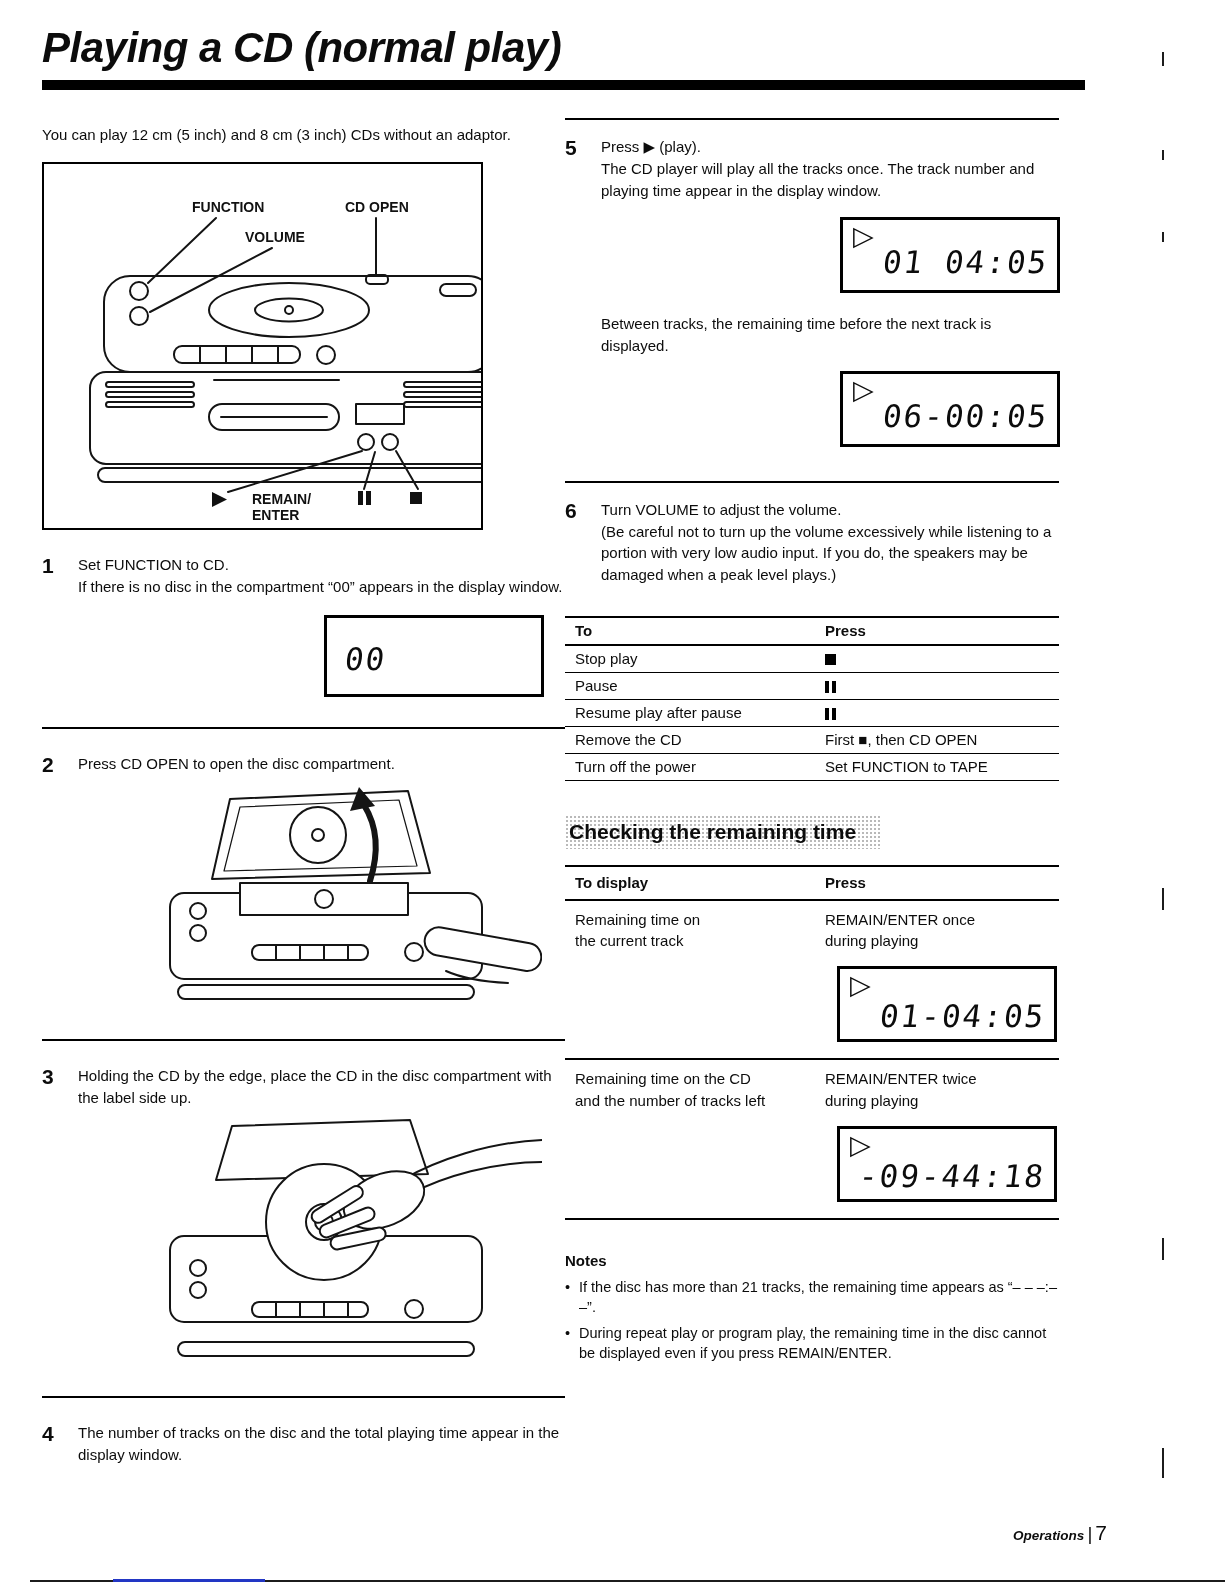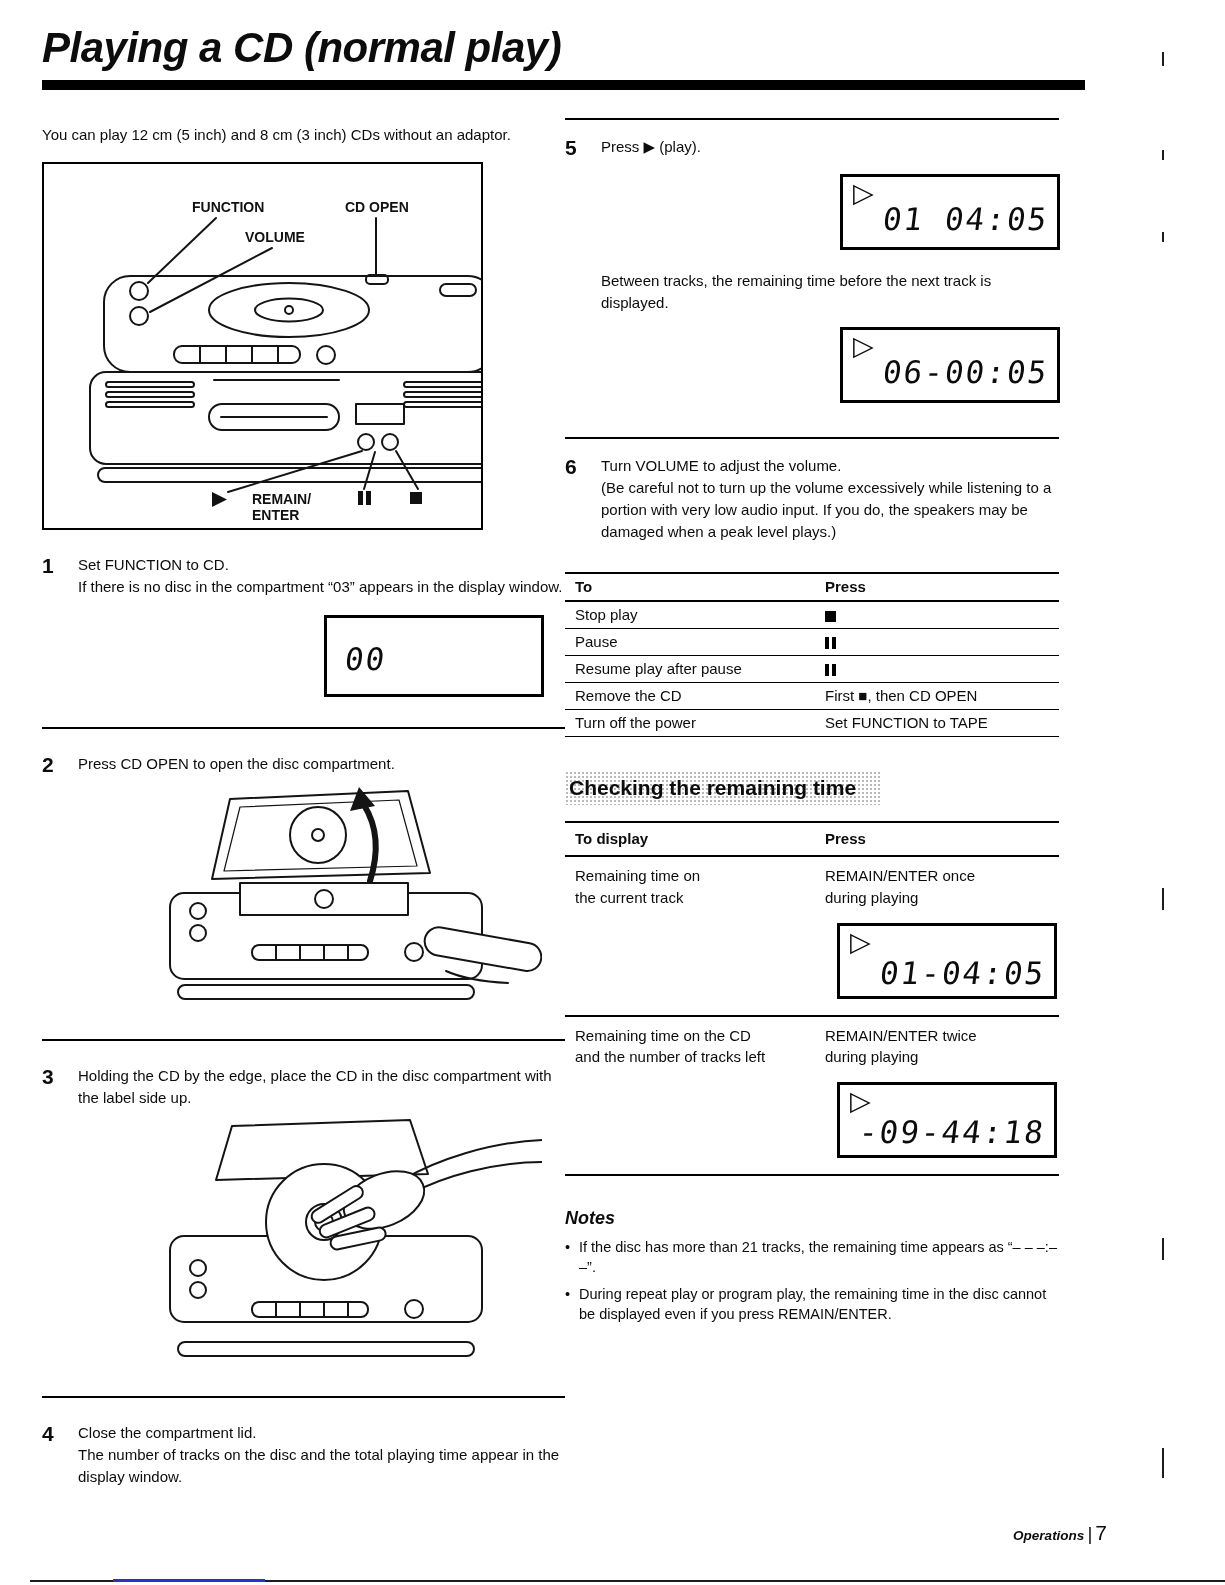--- a/index.html
+++ b/index.html
@@ -66,21 +66,21 @@
   }
   .table2 { margin-top:16px; border-top:2px solid #000; font-size:15px; }
   .table2 .thead { display:flex; font-weight:bold; padding:5px 0 5px 10px; border-bottom:2px solid #000; }
   .table2 .trow2 { display:flex; padding:8px 0 2px 10px; }
   .tc2-to { width:250px; flex:none; line-height:1.45; }
   .tc2-press { flex:1; line-height:1.45; }
   .row-div { height:2px; background:#000; }
 
   
   .notes { margin-top:30px; font-size:14.5px; line-height:1.4; width:494px; }
-  .notes-h { font-weight:bold; font-size:18px;font-style:italic; }
+  .notes-h { font-weight:bold; font-size:15px; }
   .note { display:flex; margin-top:6px; }
   .note .bullet { width:14px; flex:none; }
 
   
   .footer { position:absolute; right:118px; bottom:40px; display:flex; align-items:baseline; gap:3px; }
   .footer-section { font-weight:bold; font-style:italic; font-size:13.5px; }
   .footer-bar { font-size:19px; font-weight:300; }
   .footer-page { font-size:21px; }
 
   
@@ -163,21 +163,21 @@
             </g>
             <rect x="366" y="328" width="12" height="12"></rect>
           </g>
         </svg>
       </div>
 
       <div class="step">
         <div class="step-num">1</div>
         <div class="step-body">
           <p>Set FUNCTION to CD.</p>
-          <p>If there is no disc in the compartment “03” appears in the display window.</p>
+          <p>If there is no disc in the compartment “00” appears in the display window.</p>
           <div class="display no-play in-step1">
             <span class="digits">00</span>
           </div>
         </div>
       </div>
 
       <div class="rule"></div>
 
       <div class="step">
         <div class="step-num">2</div>
@@ -245,36 +245,36 @@
             </svg>
           </div>
         </div>
       </div>
 
       <div class="rule"></div>
 
       <div class="step">
         <div class="step-num">4</div>
         <div class="step-body">
-          <p>Close the compartment lid.</p>
           <p>The number of tracks on the disc and the total playing time appear in the display window.</p>
         </div>
       </div>
 
     </div>
 
     <div class="col-right">
 
       <div class="rule-top"></div>
 
       
       <div class="step" style="margin-top:10px;">
         <div class="step-num">5</div>
         <div class="step-body">
           <p>Press ▶ (play).</p>
+          <p>The CD player will play all the tracks once. The track number and playing time appear in the display window.</p>
           <div class="display in-step5">
             <span class="disp-play">▷</span>
             <span class="digits">01 04:05</span>
           </div>
           <p>Between tracks, the remaining time before the next track is displayed.</p>
           <div class="display in-step5b">
             <span class="disp-play">▷</span>
             <span class="digits">06-00:05</span>
           </div>
         </div>

